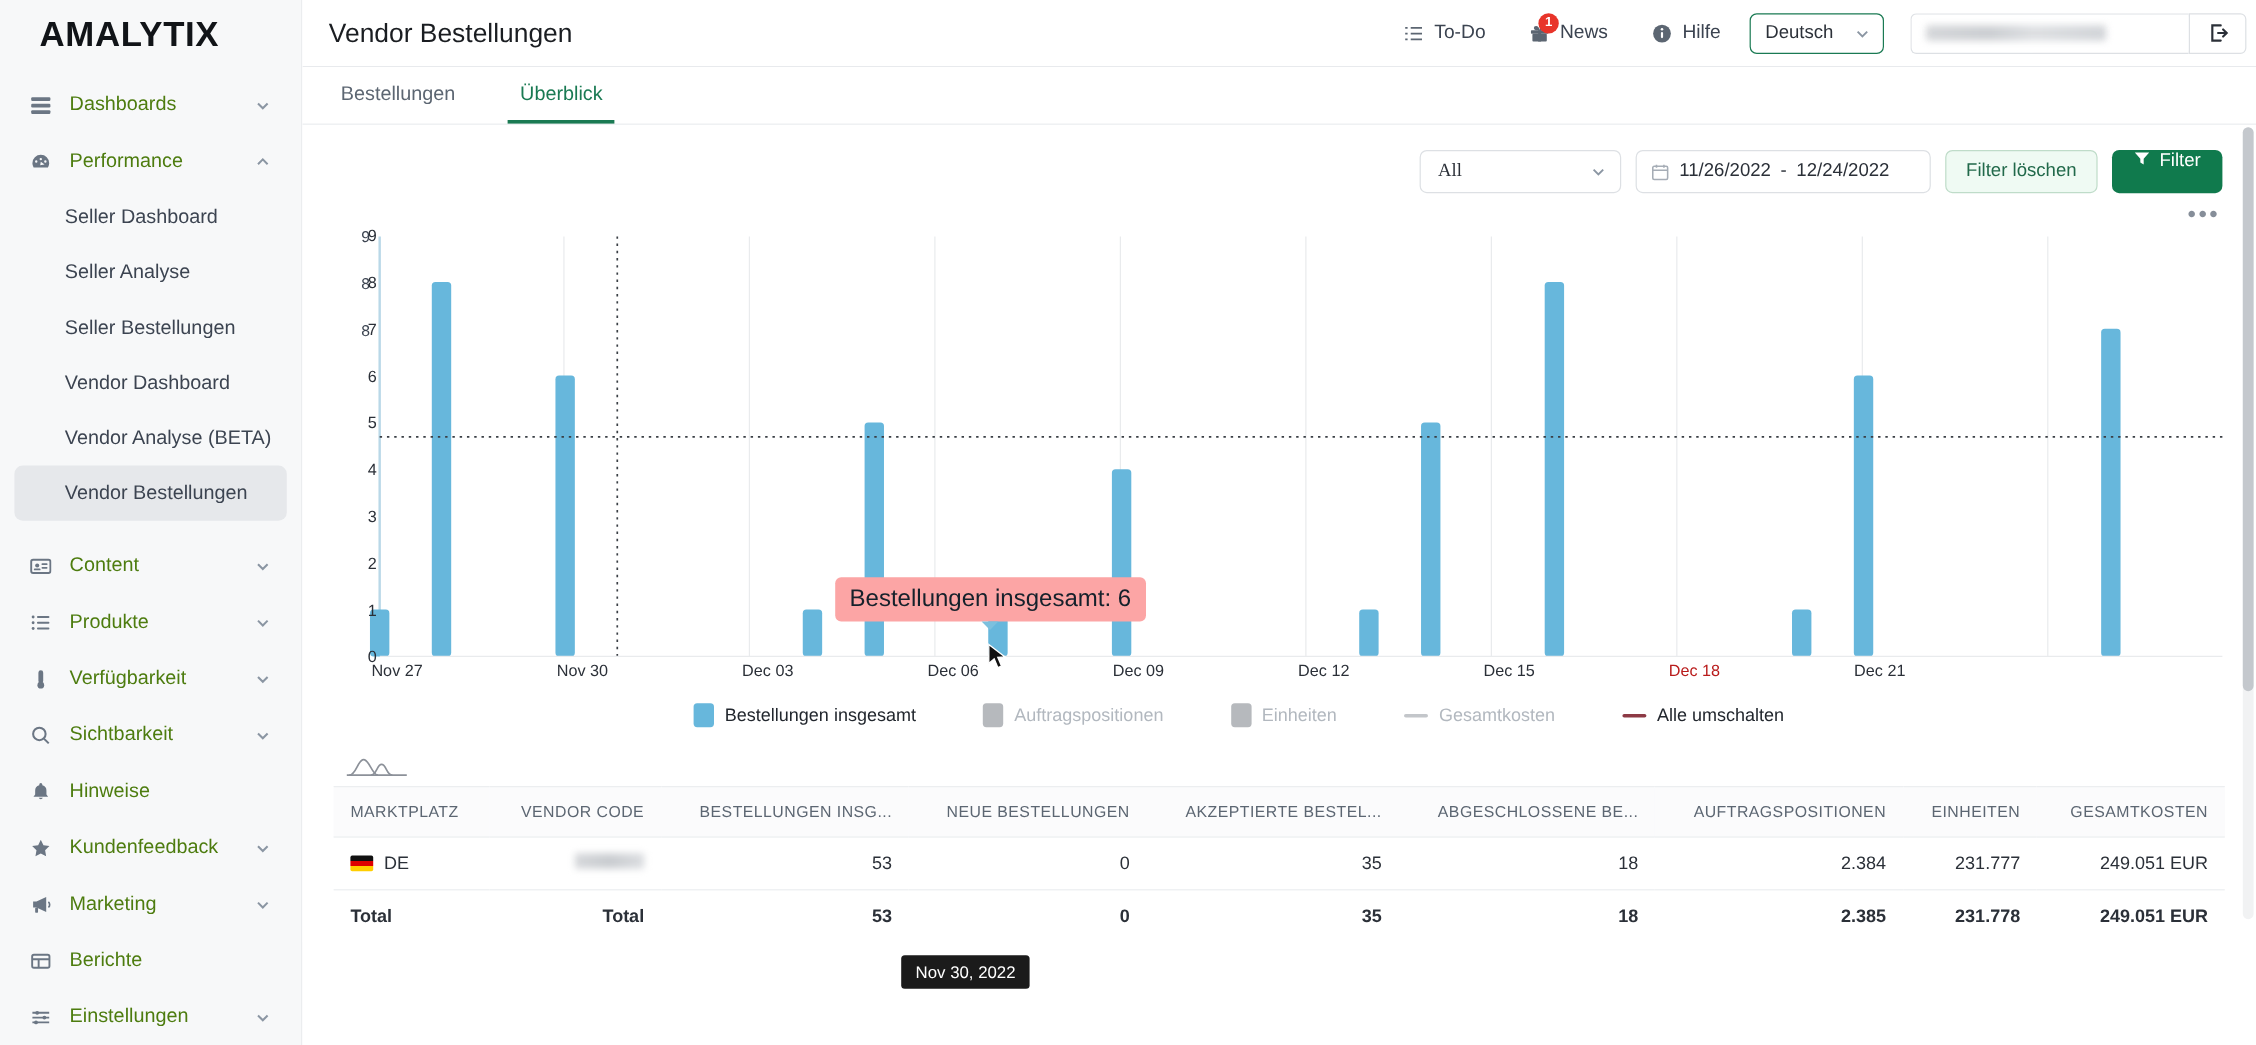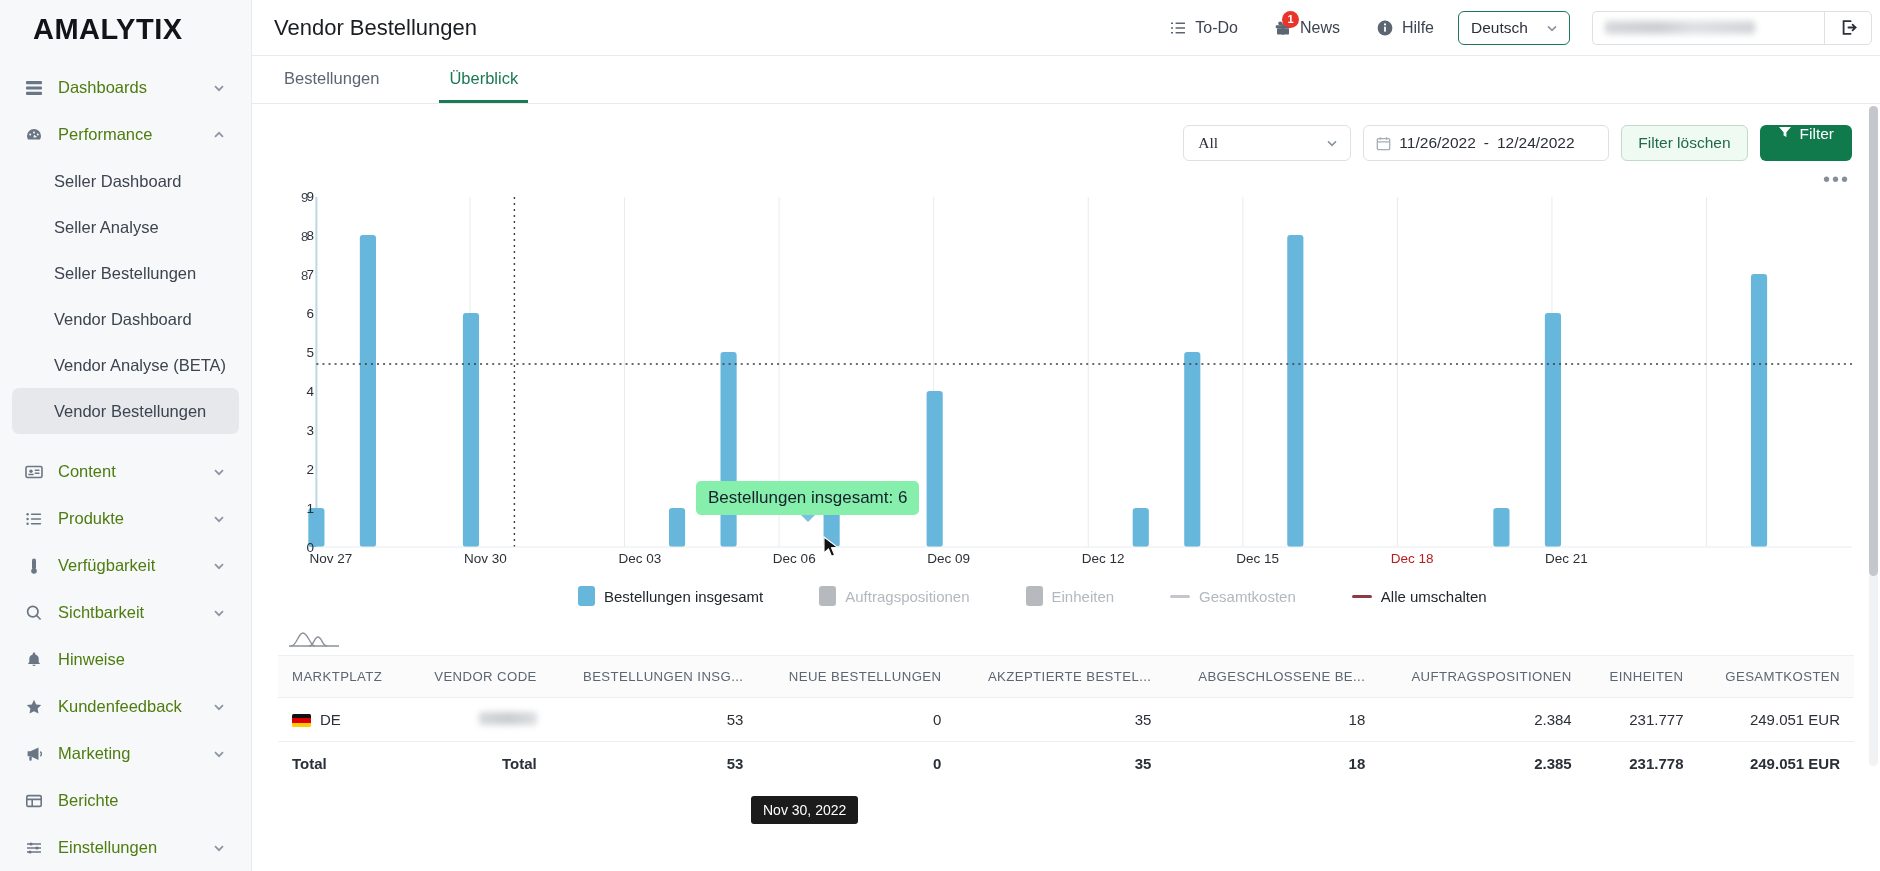--- a/index.html
+++ b/index.html
@@ -95,21 +95,21 @@
   .logout-btn {
     width: 48px; height: 34px; border: 1px solid #dde0e4; border-radius: 0 5px 5px 0;
     background: #fff; display: flex; align-items: center; justify-content: center;
     cursor: pointer; color: #2b3038;
   }
   .logout-btn svg { display:block; }
 
   
   .tabs {
     height: 48px; display: flex; align-items: flex-end;
-    border-bottom: 1px solid #e8eaed; padding-left: 22px; background: #fff; gap: 16px;
+    border-bottom: 1px solid #e8eaed; padding-left: 22px; background: #fff;
   }
   .tab {
     font-size: 16.5px; color: #5c6672; padding: 0 10px 12px 10px;
     margin-right: 34px; cursor: pointer; border-bottom: 3px solid transparent;
   }
   .tab.active { color: #1a7a53; border-bottom-color: #1a7a53; }
 
   
   .content { padding: 0 26px; background: #fff; }
   .filter-row {
@@ -143,21 +143,21 @@
     display: flex; justify-content: flex-end; padding: 10px 4px 0 0;
     color: #868e99; font-size: 20px; letter-spacing: 2px; cursor: pointer;
     height: 26px; align-items: center;
   }
 
   
   .chart-wrap { position: relative; height: 390px; margin-top: 4px; }
   .chart-svg { display: block; width: 100%; height: 390px; }
   .tooltip-val {
     position: absolute; left: 418px; top: 290px;
-    background: #86efac; color: #15212b; font-size: 17px;
+    background: #fca5a5; color: #15212b; font-size: 20px;
     padding: 7px 12px; border-radius: 5px; white-space: nowrap; text-align: center;
   }
   .tooltip-val::after {
     content: ""; position: absolute; left: 50%; bottom: -7px; margin-left: -7px;
     border-left: 7px solid transparent; border-right: 7px solid transparent;
     border-top: 7px solid #7cc0de;
   }
   .tooltip-date {
     position: absolute; left: 473px; top: 605px;
     background: #1b1b1b; color: #fff; font-size: 14px;

